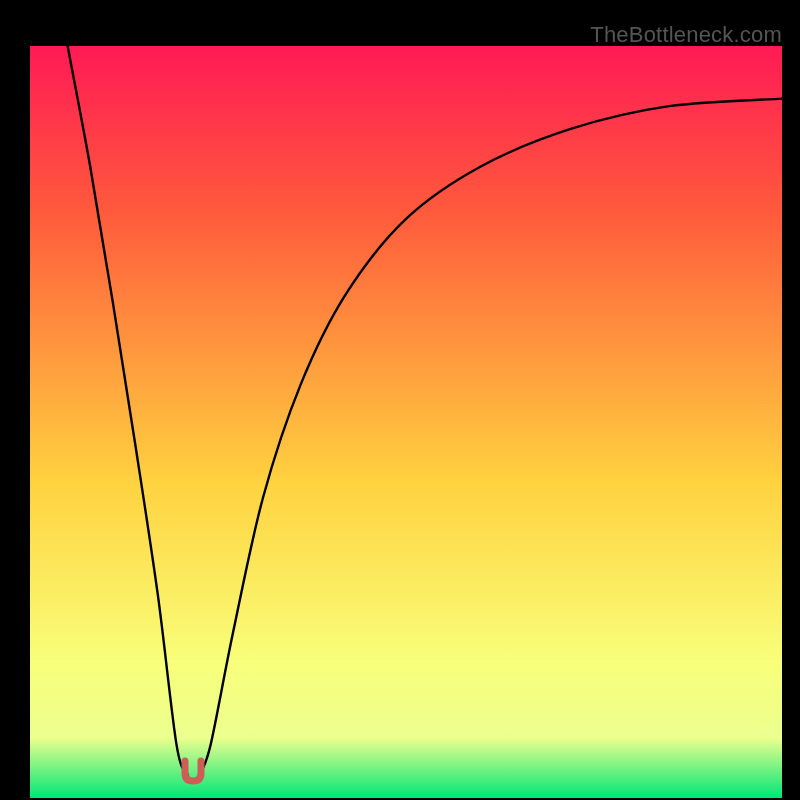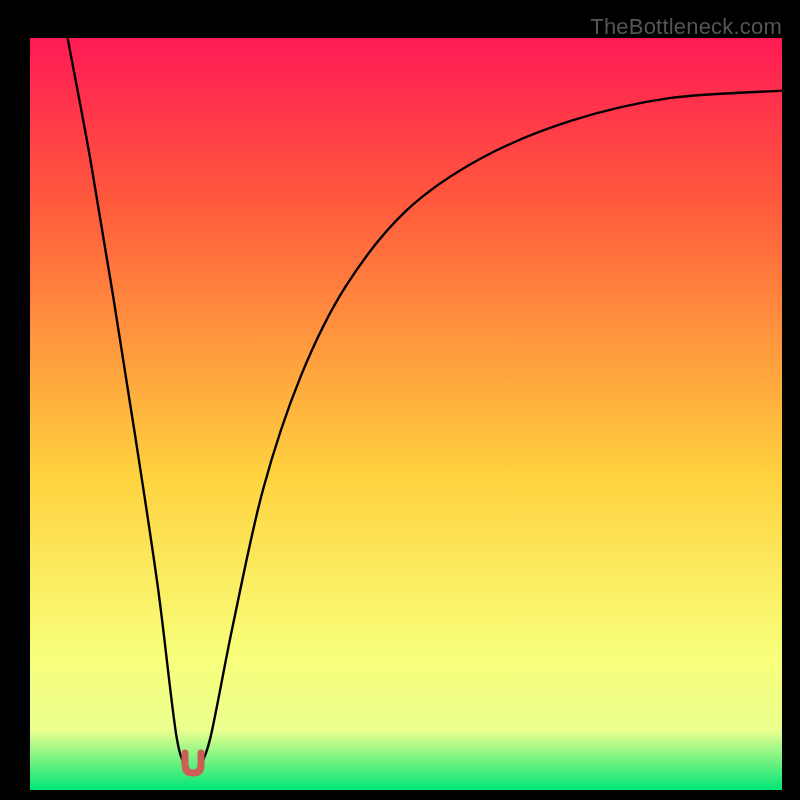--- a/index.html
+++ b/index.html
@@ -6,21 +6,21 @@
     margin: 0;
     padding: 0;
     width: 800px;
     height: 800px;
     overflow: hidden;
     background: #000;
     font-family: Arial, Helvetica, sans-serif;
   }
   .frame {
     position: absolute;
-    left: 0; top: 8px;
+    left: 0; top: 16px;
     width: 800px; height: 645px;
     background: #000;
   }
   .plot-area {
     position: absolute;
     left: 30px;
     top: 30px;
     width: 752px;
     height: 752px;
     overflow: hidden;

